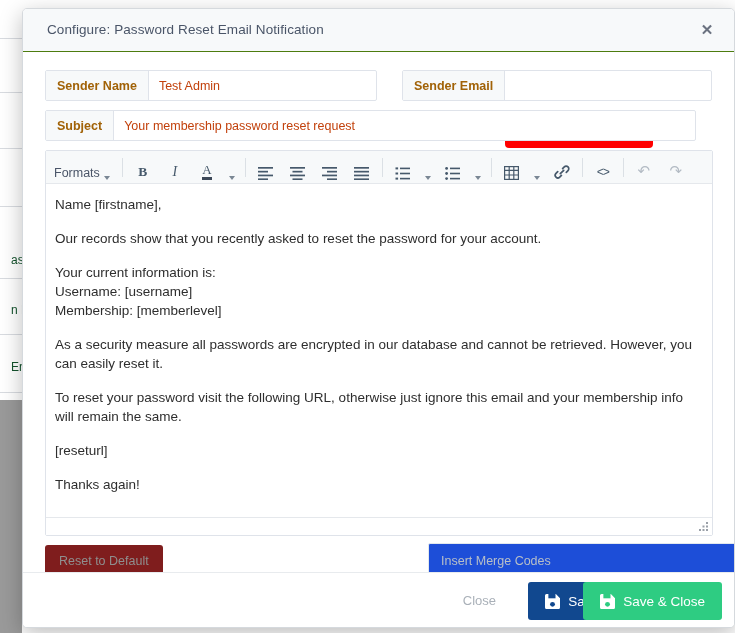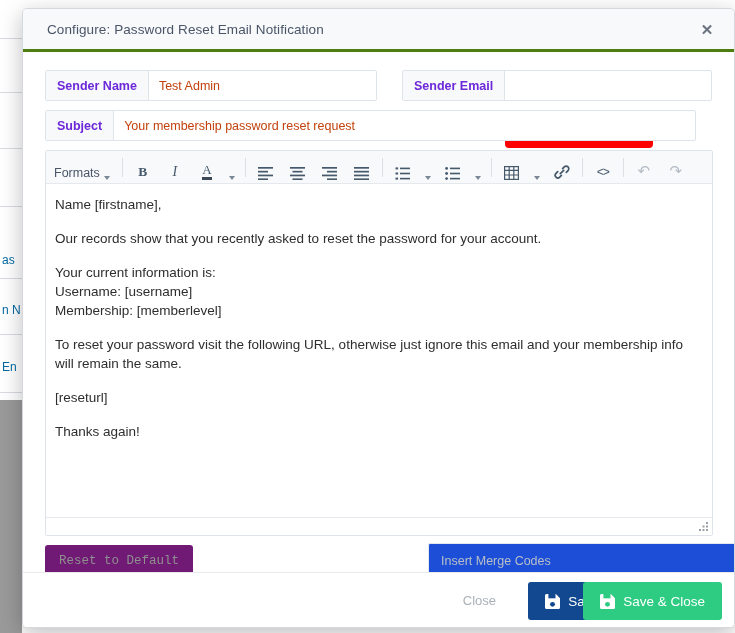--- a/index.html
+++ b/index.html
@@ -27,22 +27,22 @@
     width: 22px;
     background: #7b7b7b;
     color: #ffffff;
     font-size: 12px;
     line-height: 1;
     overflow: hidden;
     white-space: nowrap;
   }
   .bg-strip-text {
     position: absolute;
-    left: 2px;
-    color: #0369a1;
+    left: 11px;
+    color: #14532d;
     font-size: 12px;
     white-space: nowrap;
   }
   .bg-rule {
     position: absolute;
     left: 0;
     width: 22px;
     height: 1px;
     background: #d8dbe0;
   }
@@ -66,21 +66,21 @@
     box-shadow: 0 6px 22px rgba(0,0,0,0.26);
     box-sizing: border-box;
     overflow: hidden;
   }
 
   
   #modal-header {
     position: relative;
     height: 43px;
     background: #f7f9fa;
-    border-bottom: 3px solid #4d7c0f;
+    border-bottom: 1px solid #4d7c0f;
     box-sizing: border-box;
     padding-left: 16px;
   }
   #modal-title {
     position: absolute;
     left: 24px;
     top: 13px;
     font-size: 13.5px;
     color: #4a5568;
     letter-spacing: .1px;
@@ -119,21 +119,21 @@
     box-sizing: border-box;
     border-radius: 2px;
   }
   .ig-label {
     display: flex;
     align-items: center;
     padding: 0 11px;
     background: #f7f9fa;
     border-right: 1px solid #dfe3ea;
     font-size: 12.5px;
-    color: #6d28d9;
+    color: #a16207;
     font-weight: bold;
     white-space: nowrap;
   }
   .ig-field {
     flex: 1;
     border: none;
     outline: none;
     padding: 0 10px;
     font-size: 12.5px;
     color: #c2410c;
@@ -261,26 +261,26 @@
     cursor: nwse-resize;
   }
 
   
   #reset-default-button {
     position: absolute;
     left: 22px;
     top: 493px;
     height: 32px;
     padding: 0 14px;
-    background: #701a75;
+    background: #7f1d1d;
     border: none;
     border-radius: 3px;
     color: #8f8f8f;
     font-size: 12.5px;
-    font-family: Liberation Mono, monospace;
+    font-family: Liberation Sans, sans-serif;
     cursor: pointer;
   }
   #merge-codes-select {
     position: absolute;
     left: 405px;
     top: 491px;
     width: 341px;
     height: 36px;
     border: 1px solid #e2e8ee;
     background: #1d4ed8;
@@ -518,20 +518,21 @@
         <div class="tb-btn undo-redo">↶</div>
         <div class="tb-btn undo-redo">↷</div>
       </div>
 
       <div id="editor-content">
         <p>Name [firstname],</p>
         <p>Our records show that you recently asked to reset the password for your account.</p>
         <p style="white-space:pre-line;">Your current information is:
 Username: [username]
 Membership: [memberlevel]</p>
+        <p>As a security measure all passwords are encrypted in our database and cannot be retrieved. However, you can easily reset it.</p>
         <p>To reset your password visit the following URL, otherwise just ignore this email and your membership info will remain the same.</p>
         <p>[reseturl]</p>
         <p>Thanks again!</p>
       </div>
 
       <div id="editor-statusbar">
         <svg id="resize-handle" viewBox="0 0 11 11">
           <g fill="#9aa0a8">
             <rect x="8" y="0" width="2" height="2"></rect>
             <rect x="4.5" y="3.5" width="2" height="2"></rect>

